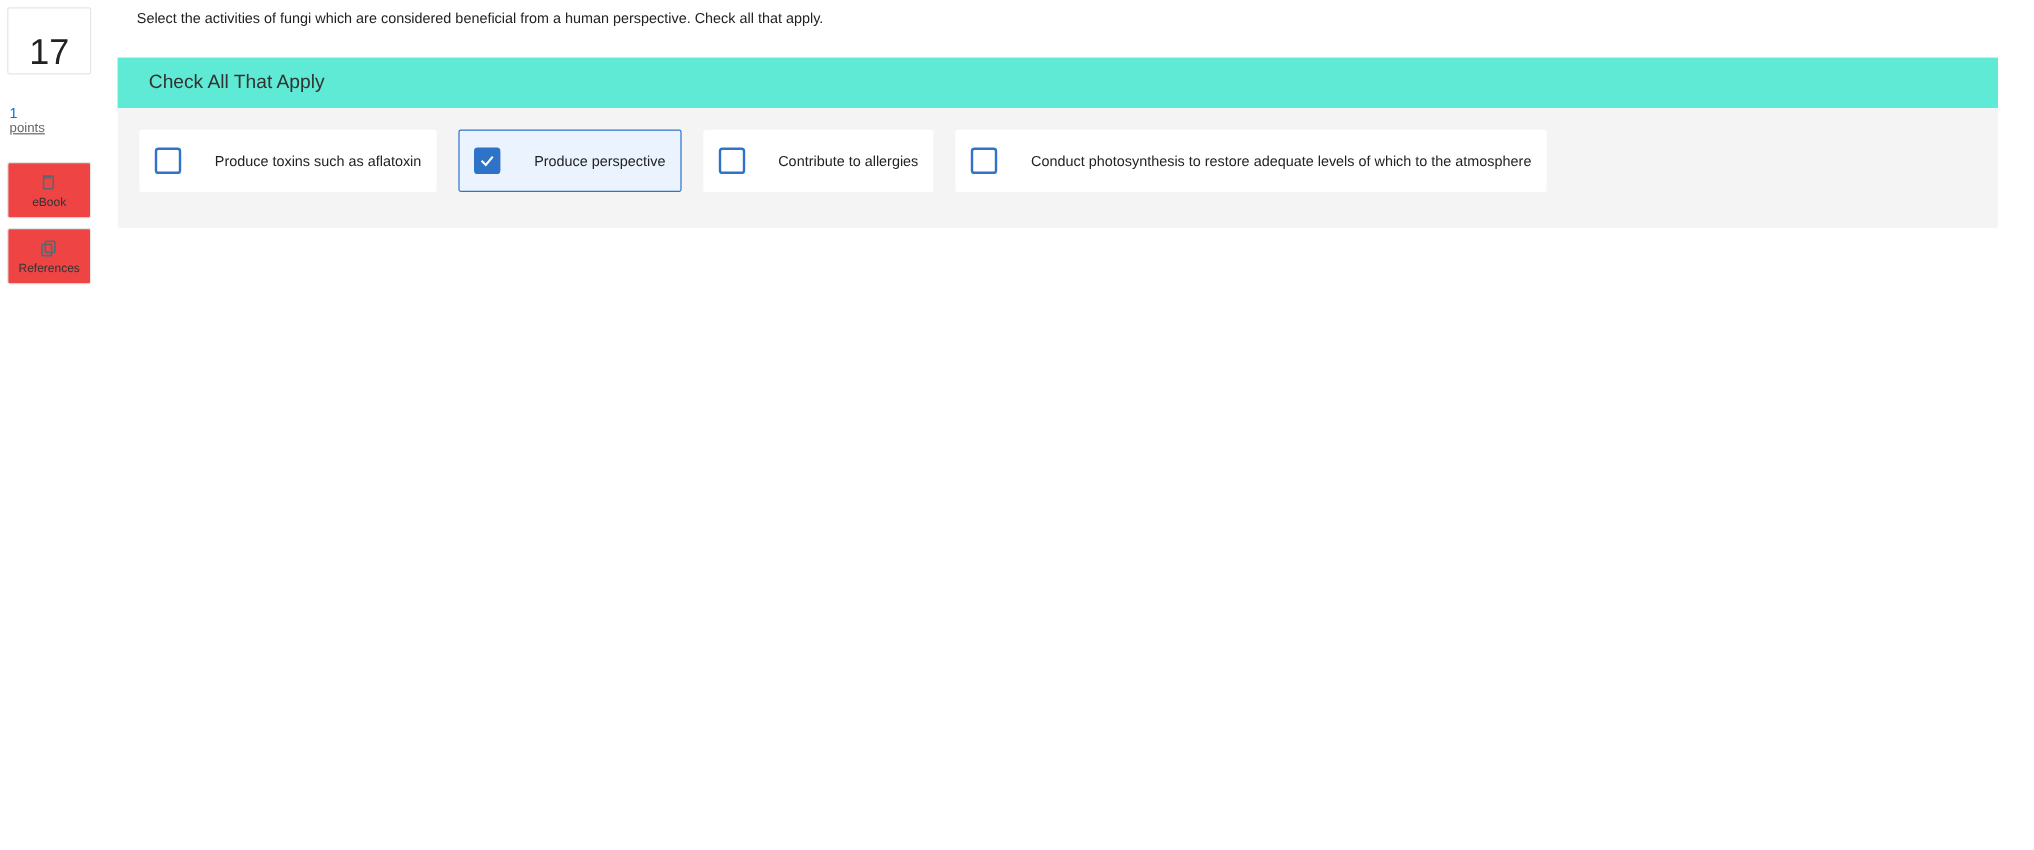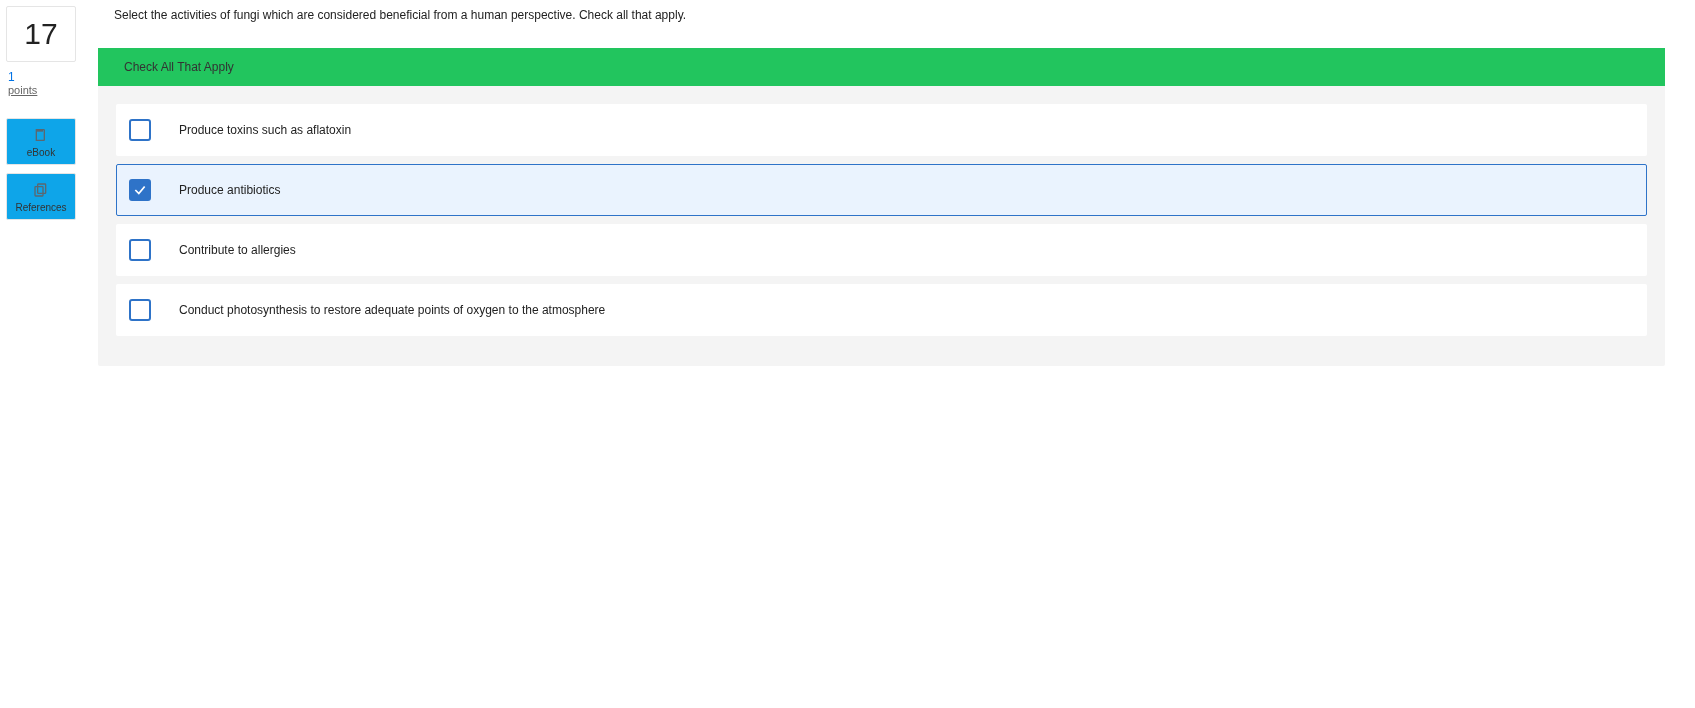--- a/index.html
+++ b/index.html
@@ -24,45 +24,45 @@
     display: flex;
     flex-direction: column;
     align-items: stretch;
   }
   .qnum-card {
     border: 1px solid #e5e5e5;
     border-radius: 2px;
     background: #fff;
     height: 56px;
     display: flex;
-    align-items: center;
+    align-items: flex-end;
     justify-content: center;
     font-size: 30px;
     font-weight: 400;
     color: #222;
-    margin-bottom: 8px;
+    margin-bottom: 25px;
   }
   .points-block {
     margin-left: 2px;
     margin-bottom: 20px;
     line-height: 1.2;
   }
   .points-value {
     color: #0073e6;
     font-size: 12px;
   }
   .points-label {
     color: #666;
     font-size: 11px;
     text-decoration: underline;
   }
   .tool-card {
     border: 1px solid #e5e5e5;
     border-radius: 2px;
-    background: #0ea5e9;
+    background: #ef4444;
     display: flex;
     flex-direction: column;
     align-items: center;
     justify-content: center;
     padding: 8px 4px 6px 4px;
     margin-bottom: 8px;
     cursor: pointer;
   }
   .tool-icon {
     width: 16px;
@@ -84,30 +84,30 @@
     font-size: 12px;
     color: #222;
     margin: 2px 0 26px 16px;
   }
   .options-panel {
     background: #f4f4f4;
     border-radius: 2px;
     padding: 0 0 30px 0;
   }
   .panel-header {
-    background: #22c55e;
+    background: #5eead4;
     padding: 12px 26px;
-    font-size: 12px;
+    font-size: 16px;
     color: #333;
   }
   .options-list {
     padding: 18px 18px 0 18px;
     display: flex;
-    flex-direction: column;
-    gap: 8px;
+    flex-direction: row;
+    gap: 18px;
   }
   .option-row {
     display: flex;
     align-items: center;
     background: #ffffff;
     border: 1px solid transparent;
     border-radius: 2px;
     padding: 14px 12px;
     cursor: pointer;
   }
@@ -189,27 +189,27 @@
           <div class="option-row">
             <div class="chk"></div>
             <span class="option-label">Produce toxins such as aflatoxin</span>
           </div>
           <div class="option-row checked">
             <div class="chk">
               <svg viewBox="0 0 24 24">
                 <polyline points="4,12 10,18 20,6"></polyline>
               </svg>
             </div>
-            <span class="option-label">Produce antibiotics</span>
+            <span class="option-label">Produce perspective</span>
           </div>
           <div class="option-row">
             <div class="chk"></div>
             <span class="option-label">Contribute to allergies</span>
           </div>
           <div class="option-row">
             <div class="chk"></div>
-            <span class="option-label">Conduct photosynthesis to restore adequate points of oxygen to the atmosphere</span>
+            <span class="option-label">Conduct photosynthesis to restore adequate levels of which to the atmosphere</span>
           </div>
         </div>
     </div>
   </div>
 
 </div>
 
 </body></html>

